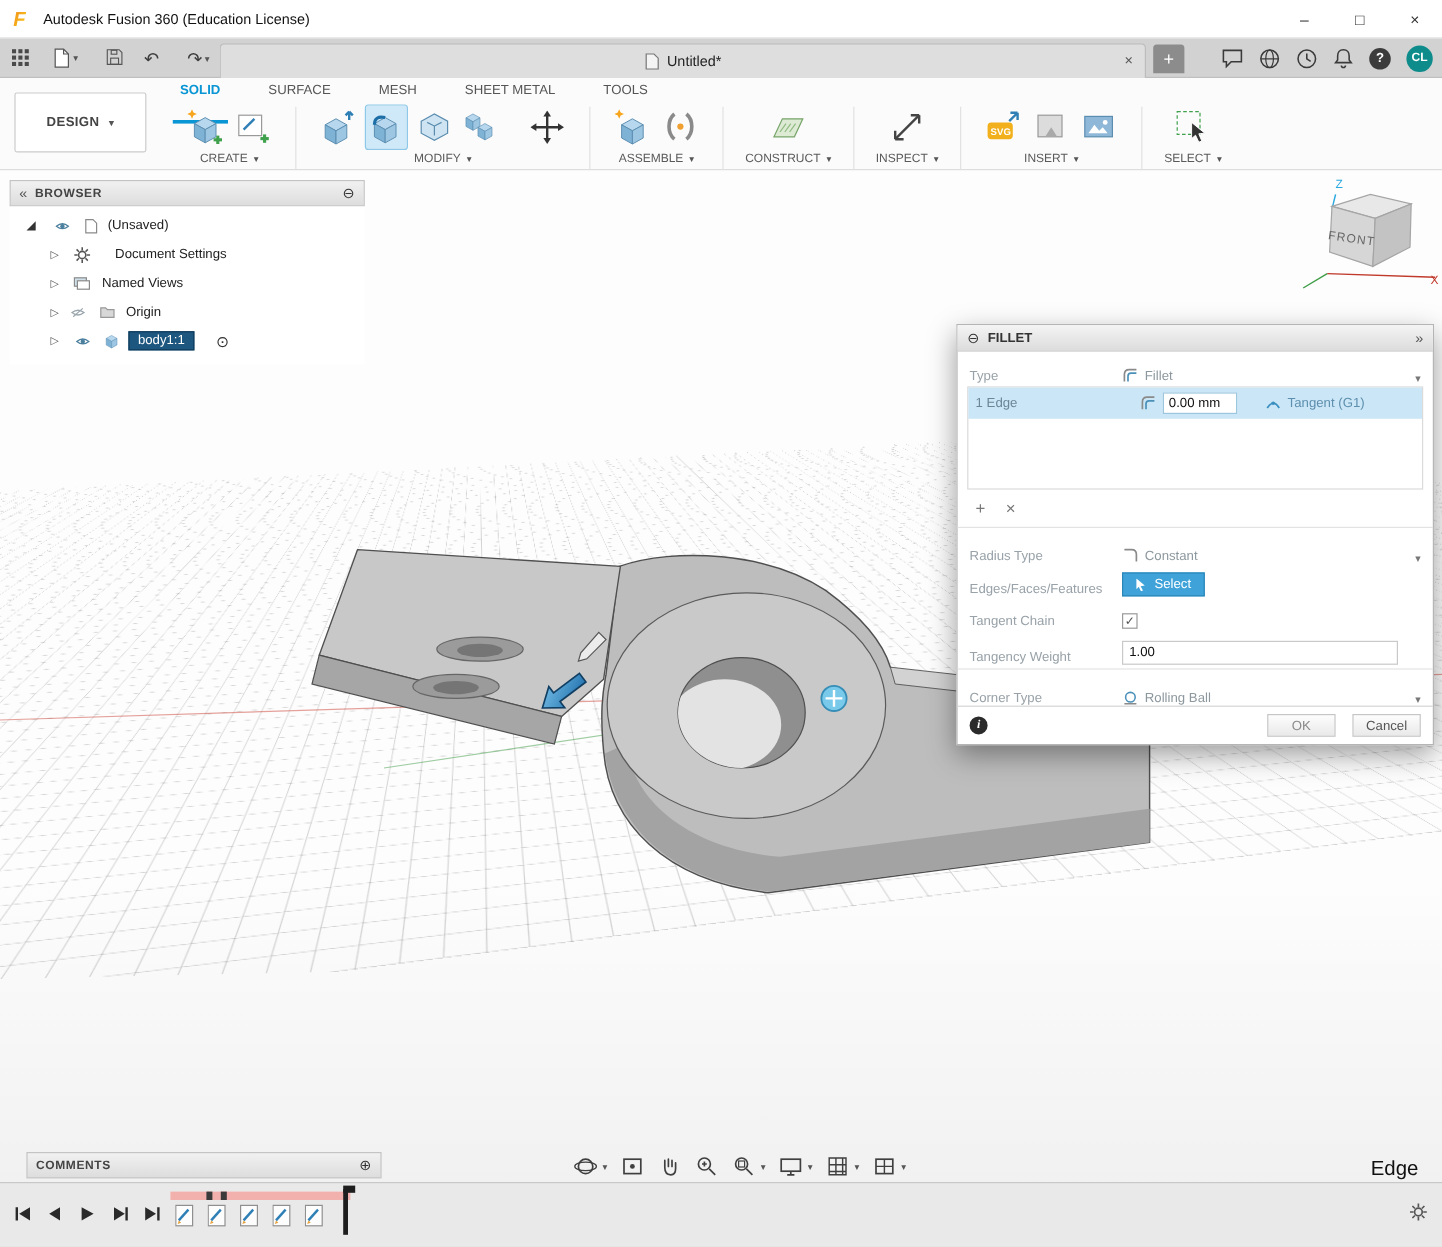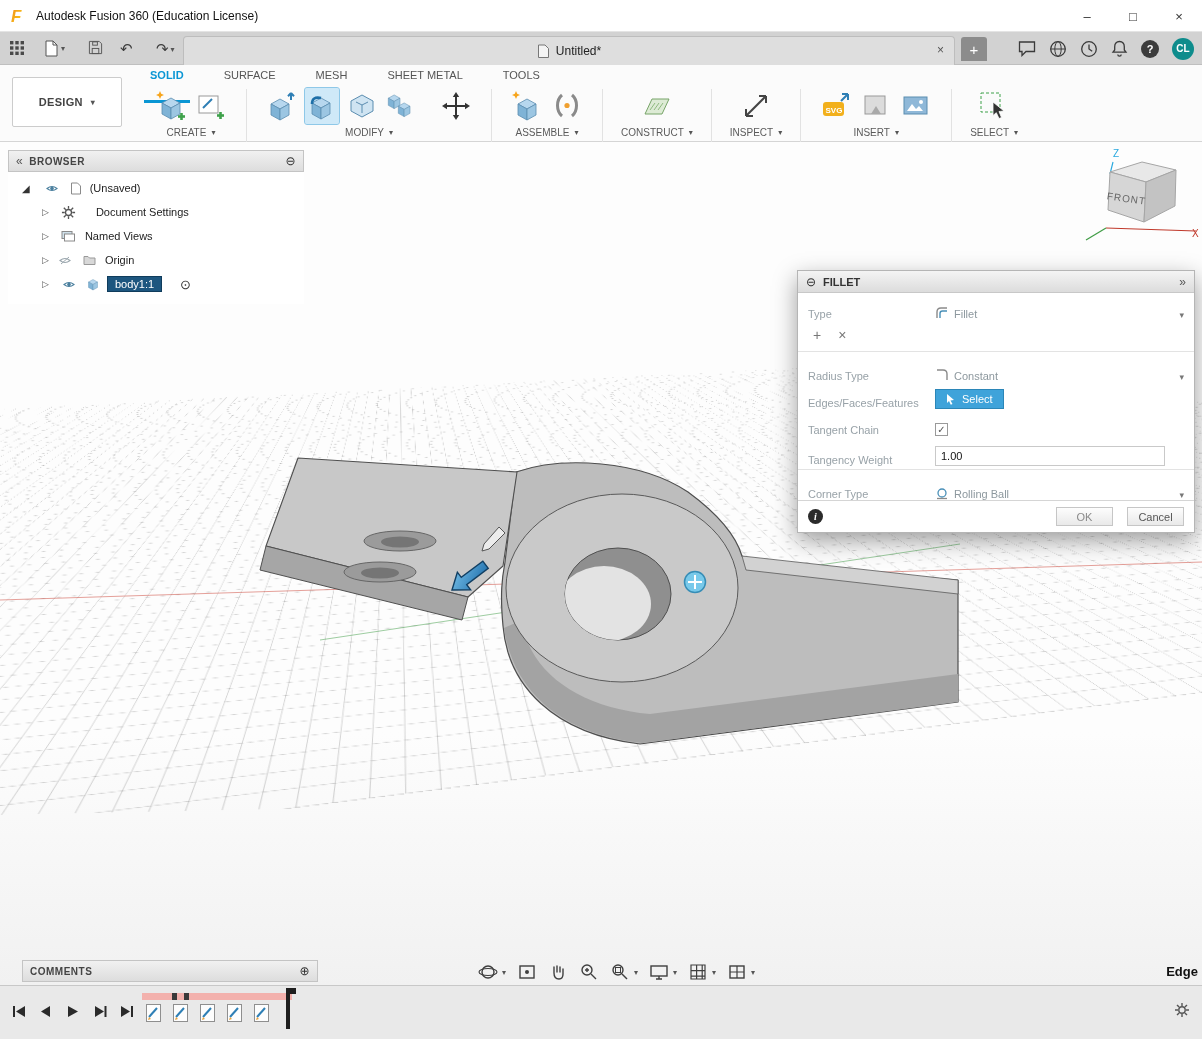--- a/index.html
+++ b/index.html
@@ -57,21 +57,21 @@
   .brow{display:flex;align-items:center;height:24px;font-size:11px;color:#222}
   .tree-exp{color:#333;font-size:10px}
   .tree-ch{color:#555;font-size:9px}
   .pill{background:#1d567f;border:1px solid #0f3c5c;color:#fff;padding:1px 7px}
   .target{font-size:13px;color:#333}
 
   
   .comments{position:absolute;left:22px;top:818px;width:296px}
   .navbar{position:absolute;left:478px;top:818px;height:24px;display:flex;align-items:center;gap:11px}
   .nav-item{display:flex;align-items:center;gap:2px}
-  .status-edge{position:absolute;right:4px;top:822px;font-size:13px;font-weight:bold;color:#111}
+  .status-edge{position:absolute;right:20px;top:822px;font-size:17px;font-weight:normal;color:#111}
 
   
   .fillet-dialog{position:absolute;left:797px;top:128px;width:398px;background:#fff;border:1px solid #b5b5b5;box-shadow:0 8px 22px rgba(0,0,0,.38)}
   .dlg-header{height:22px;background:linear-gradient(#f4f4f4,#dcdcdc);border-bottom:1px solid #c8c8c8;display:flex;align-items:center;gap:7px;padding:0 8px;font-weight:bold;color:#333}
   .dlg-collapse{font-size:12px;font-weight:normal;color:#333}
   .dlg-expand{margin-left:auto;color:#555;font-size:12px;font-weight:normal}
   .dlg-row{display:flex;align-items:flex-end;height:27px;padding:0 10px;gap:5px}
   .dlg-label{width:122px;flex-shrink:0;color:#98a2a8}
   .dlg-value{color:#8d989e}
   .dlg-caret{margin-left:auto;color:#777;font-size:9px}
@@ -608,20 +608,37 @@
       <div class="dlg-row">
         <span class="dlg-label">Type</span>
         <svg width="14" height="14" viewBox="0 0 14 14">
             <path d="M12,2 H6 Q2,2 2,6 V12" fill="none" stroke="#8a8a8a" stroke-width="1.4"></path>
             <path d="M12,5 H7.5 Q5,5 5,7.5 V12" fill="none" stroke="#4a90b8" stroke-width="1.4"></path>
           </svg>
         <span class="dlg-value">Fillet</span>
         <span class="dlg-caret">▾</span>
       </div>
 
+      <div class="edge-table">
+        <div class="edge-row">
+          <span class="edge-label">1 Edge</span>
+          <svg width="14" height="14" viewBox="0 0 14 14">
+              <path d="M12,2 H6 Q2,2 2,6 V12" fill="none" stroke="#8a8a8a" stroke-width="1.4"></path>
+              <path d="M12,5 H7.5 Q5,5 5,7.5 V12" fill="none" stroke="#4a90b8" stroke-width="1.4"></path>
+            </svg>
+          <input class="dim-input" value="0.00 mm" style="">
+          <span class="tangent-group">
+            <svg width="14" height="12" viewBox="0 0 14 12">
+                <path d="M2,10 Q7,2 12,10" stroke="#3a8fc0" fill="none" stroke-width="1.5"></path>
+                <circle cx="7" cy="6" r="1.5" fill="#3a8fc0"></circle>
+              </svg>
+            <span>Tangent (G1)</span>
+          </span>
+        </div>
+      </div>
 
       <div class="plusminus">
         <span>+</span>
         <span>×</span>
       </div>
       <div class="dlg-sep"></div>
 
       <div class="dlg-row">
         <span class="dlg-label">Radius Type</span>
         <svg width="14" height="14" viewBox="0 0 14 14">

